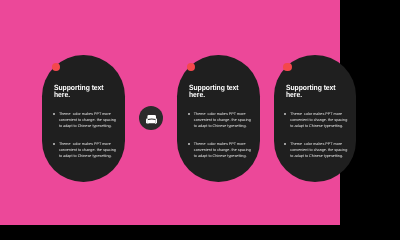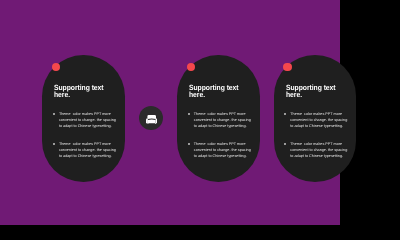--- a/index.html
+++ b/index.html
@@ -1,18 +1,18 @@
 <!DOCTYPE html>
 <html><head>
 <meta charset="utf-8">
 <style>
   * { box-sizing: border-box; margin: 0; padding: 0; }
   html, body { width: 400px; height: 225px; background: #000; overflow: hidden; }
   body { font-family: "Liberation Sans", sans-serif; -webkit-font-smoothing: antialiased; text-rendering: geometricPrecision; }
-  .stage { position: relative; width: 340px; height: 225px; background: #701a75; }
+  .stage { position: relative; width: 340px; height: 225px; background: #ec4899; }
   .card { position: absolute; width: 82.5px; height: 127px; top: 55.4px;
           background: #1f1f1f; border-radius: 41.25px; }
   .card1 { left: 42.4px; }
   .card2 { left: 177.3px; }
   .card3 { left: 273.8px; }
   .dot { position: absolute; width: 8.2px; height: 8.2px; border-radius: 50%; background: #f4484c; }
   .heading { position: absolute; left: 12px; top: 30px; width: 69px;
              font-size: 7.6px; font-weight: bold; color: #fff; line-height: 6.6px; letter-spacing: -0.05px;
              transform: scaleX(0.895); transform-origin: left top; }
   .bullets { position: absolute; left: 11px; top: 55.6px; width: 68px; }

